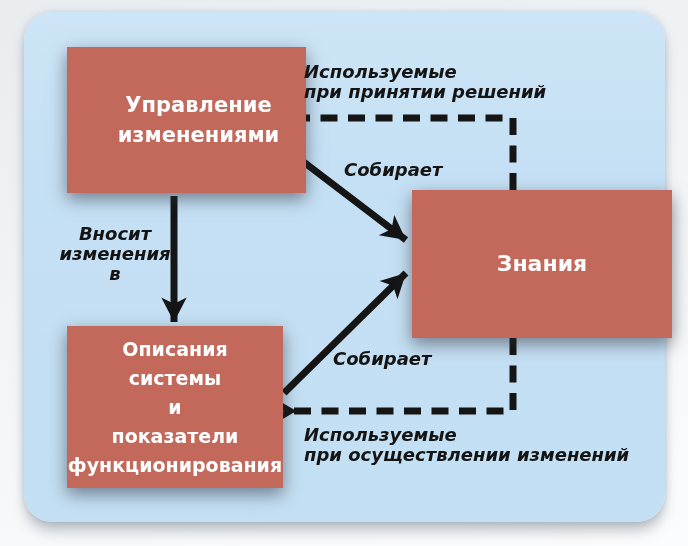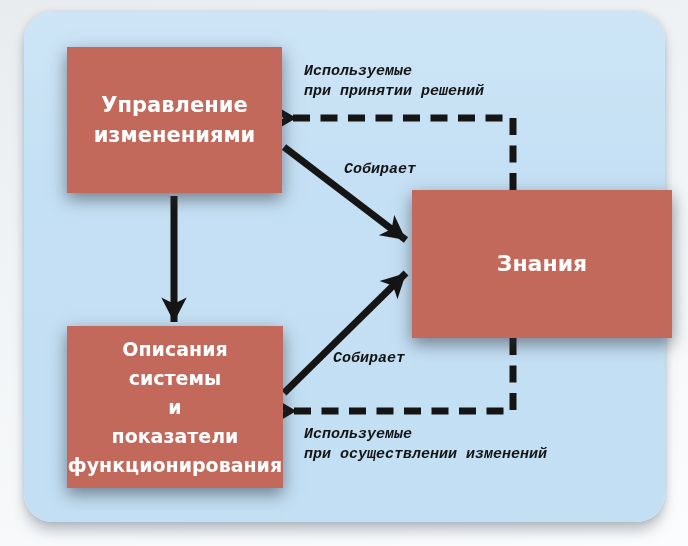--- a/index.html
+++ b/index.html
@@ -43,35 +43,34 @@
     justify-content: center;
     text-align: center;
     color: #ffffff;
     font-weight: bold;
   }
   .node .node-label {
     white-space: pre-line;
     line-height: 30px;
     font-size: 21px;
   }
-  .node-change-management { left: 67px; top: 47px; width: 215px; height: 146px; }
+  .node-change-management { left: 67px; top: 47px; width: 215px; height: 146px; padding-left: 24px; }
   .node-knowledge          { left: 412px; top: 190px; width: 260px; height: 148px; }
   .node-system-desc        { left: 67px; top: 326px; width: 216px; height: 162px; }
   .node-knowledge .node-label { font-size: 22px; }
   .node-system-desc .node-label { font-size: 19px; line-height: 29px; }
   .edge-label {
     position: absolute;
     z-index: 4;
     color: #141414;
     font-weight: bold;
     font-style: italic;
-    font-size: 15px;
+    font-size: 18px;
     line-height: 19.5px;
     white-space: pre-line;
-    font-family: Liberation Mono, monospace;
   }
   .label-makes-changes { left: 56px; top: 224px; width: 118px; text-align: center; line-height: 20px; }
   .label-used-decisions { left: 304px; top: 62px; }
   .label-collects-upper { left: 344px; top: 160px; }
   .label-collects-lower { left: 333px; top: 349px; }
   .label-used-changes  { left: 304px; top: 425px; }
 </style>
 </head>
 <body>
 
@@ -110,20 +109,23 @@
   </div>
 
   <div class="node node-system-desc">
     <span class="node-label">Описания
 системы
 и
 показатели
 функционирования</span>
   </div>
 
+  <div class="edge-label label-makes-changes">Вносит
+изменения
+в</div>
 
   <div class="edge-label label-used-decisions">Используемые
 при принятии решений</div>
 
   <div class="edge-label label-collects-upper">Собирает</div>
 
   <div class="edge-label label-collects-lower">Собирает</div>
 
   <div class="edge-label label-used-changes">Используемые
 при осуществлении изменений</div>

